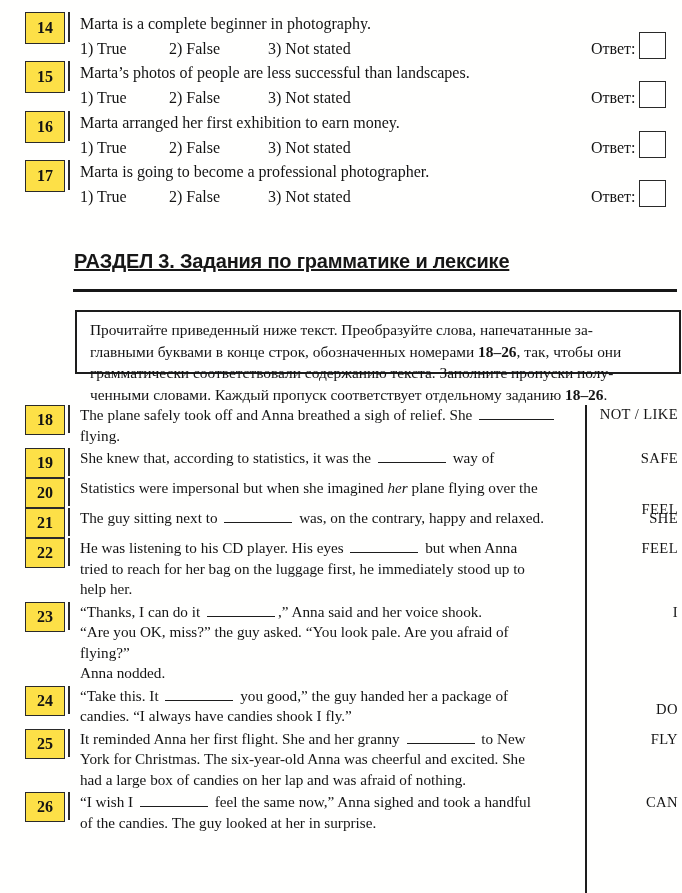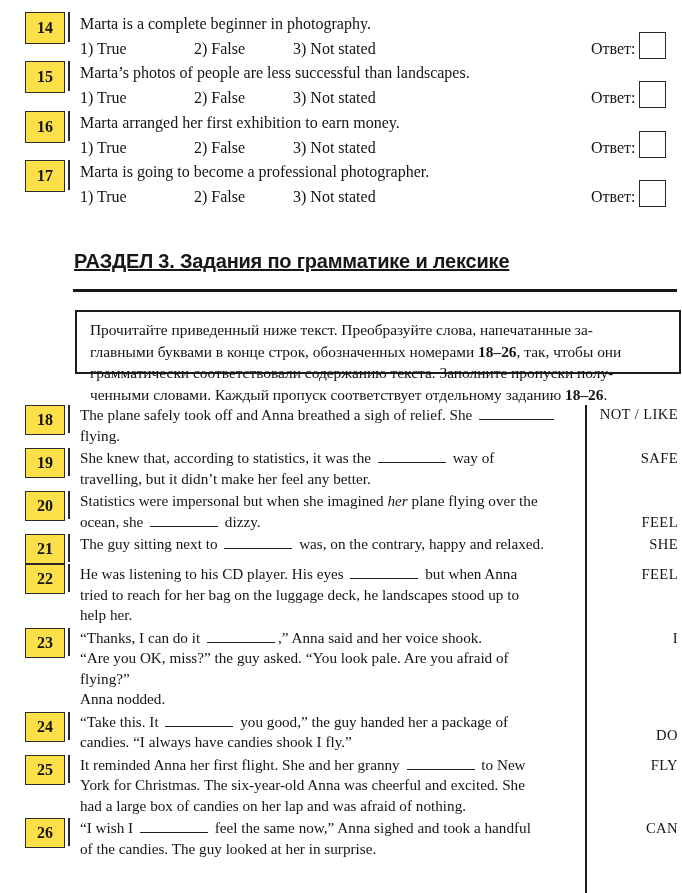--- a/index.html
+++ b/index.html
@@ -19,21 +19,21 @@
 
   
   #tf-rows { position:absolute; left:0; top:12px; width:682px; }
   .tf-row { position:relative; height:49.3px; }
   .tf-row .qbox { height:30px; }
   .tf-row .tick { height:30px; }
   .tf-statement { position:absolute; left:80px; top:3px; font-size:16px; white-space:nowrap; }
   .tf-options { position:absolute; left:80px; top:28px; font-size:16px; white-space:nowrap; }
   .opt { display:inline-block; }
   .opt-1 { width:85px; }
-  .opt-2 { width:95px;margin-left:25px; }
+  .opt-2 { width:95px; }
   .tf-answer-label { position:absolute; left:591px; top:28px; font-size:16px; }
   .tf-answer-box { position:absolute; left:639px; top:20px; width:25px; height:25px; border:1.6px solid #2a2a2a; background:#fff; }
 
   
   .heading {
     position:absolute; left:74px; top:250px; width:600px;
     font-family:"Liberation Sans","DejaVu Sans",sans-serif;
     font-weight:bold; font-size:20px; letter-spacing:-0.2px; color:#171717;
     white-space:nowrap;
     text-decoration:underline;
@@ -155,33 +155,31 @@
     <div class="g-word" style="top: 1px;">NOT / LIKE</div>
   </div>
 
   <div class="g-row">
     <div class="qbox">
       <span>19</span>
     </div>
     <div class="tick"></div>
     <div class="g-lines">
           <div class="g-line">She knew that, according to statistics, it was the <span class="blank" style="width: 68px;"></span> way of</div>
-          <div class="g-line">travelling, but it didn’t make her feel any better.</div>
         </div>
     <div class="g-word" style="top: 2px;">SAFE</div>
   </div>
 
   <div class="g-row">
     <div class="qbox">
       <span>20</span>
     </div>
     <div class="tick"></div>
     <div class="g-lines">
           <div class="g-line">Statistics were impersonal but when she imagined <i>her</i> plane flying over the</div>
-          <div class="g-line">ocean, she <span class="blank" style="width: 68px;"></span> dizzy.</div>
         </div>
     <div class="g-word" style="top: 22.5px;">FEEL</div>
   </div>
 
   <div class="g-row">
     <div class="qbox">
       <span>21</span>
     </div>
     <div class="tick"></div>
     <div class="g-lines">
@@ -190,21 +188,21 @@
     <div class="g-word" style="top: 2px;">SHE</div>
   </div>
 
   <div class="g-row">
     <div class="qbox">
       <span>22</span>
     </div>
     <div class="tick"></div>
     <div class="g-lines">
           <div class="g-line">He was listening to his CD player. His eyes <span class="blank" style="width: 68px;"></span> but when Anna</div>
-          <div class="g-line">tried to reach for her bag on the luggage deck, he landscapes stood up to</div>
+          <div class="g-line">tried to reach for her bag on the luggage first, he immediately stood up to</div>
           <div class="g-line">help her.</div>
         </div>
     <div class="g-word" style="top: 2px;">FEEL</div>
   </div>
 
   <div class="g-row">
     <div class="qbox">
       <span>23</span>
     </div>
     <div class="tick"></div>

